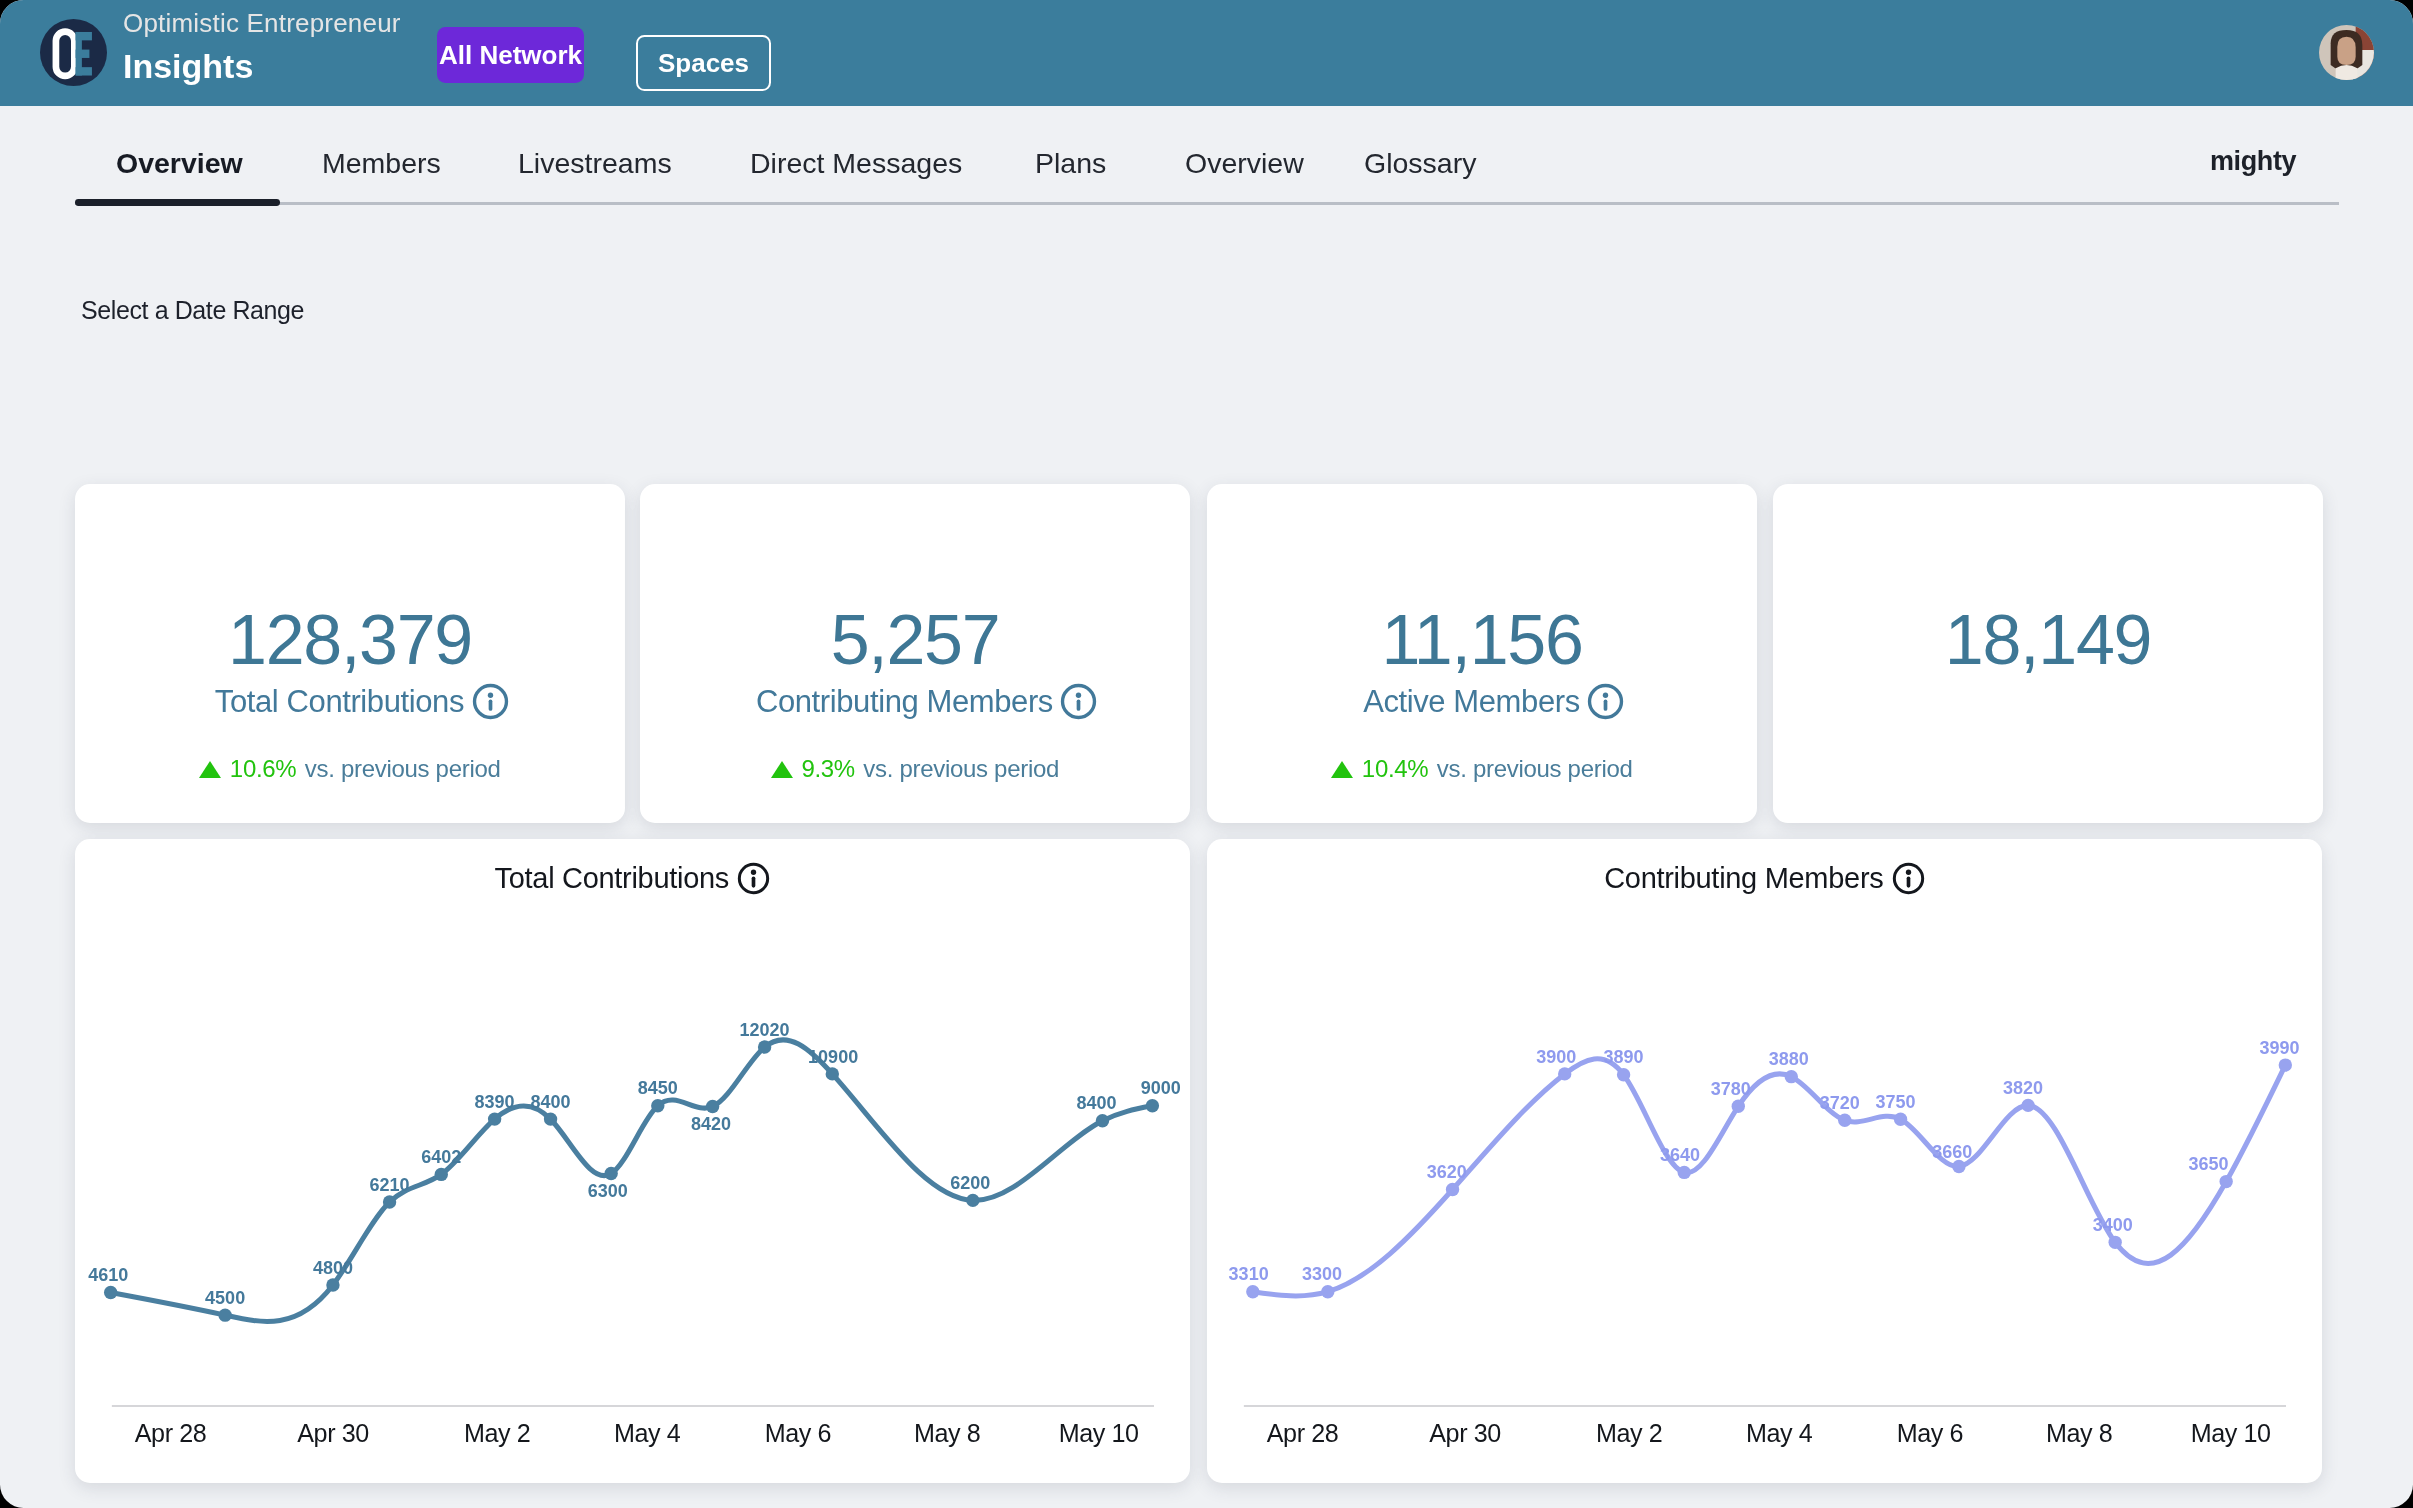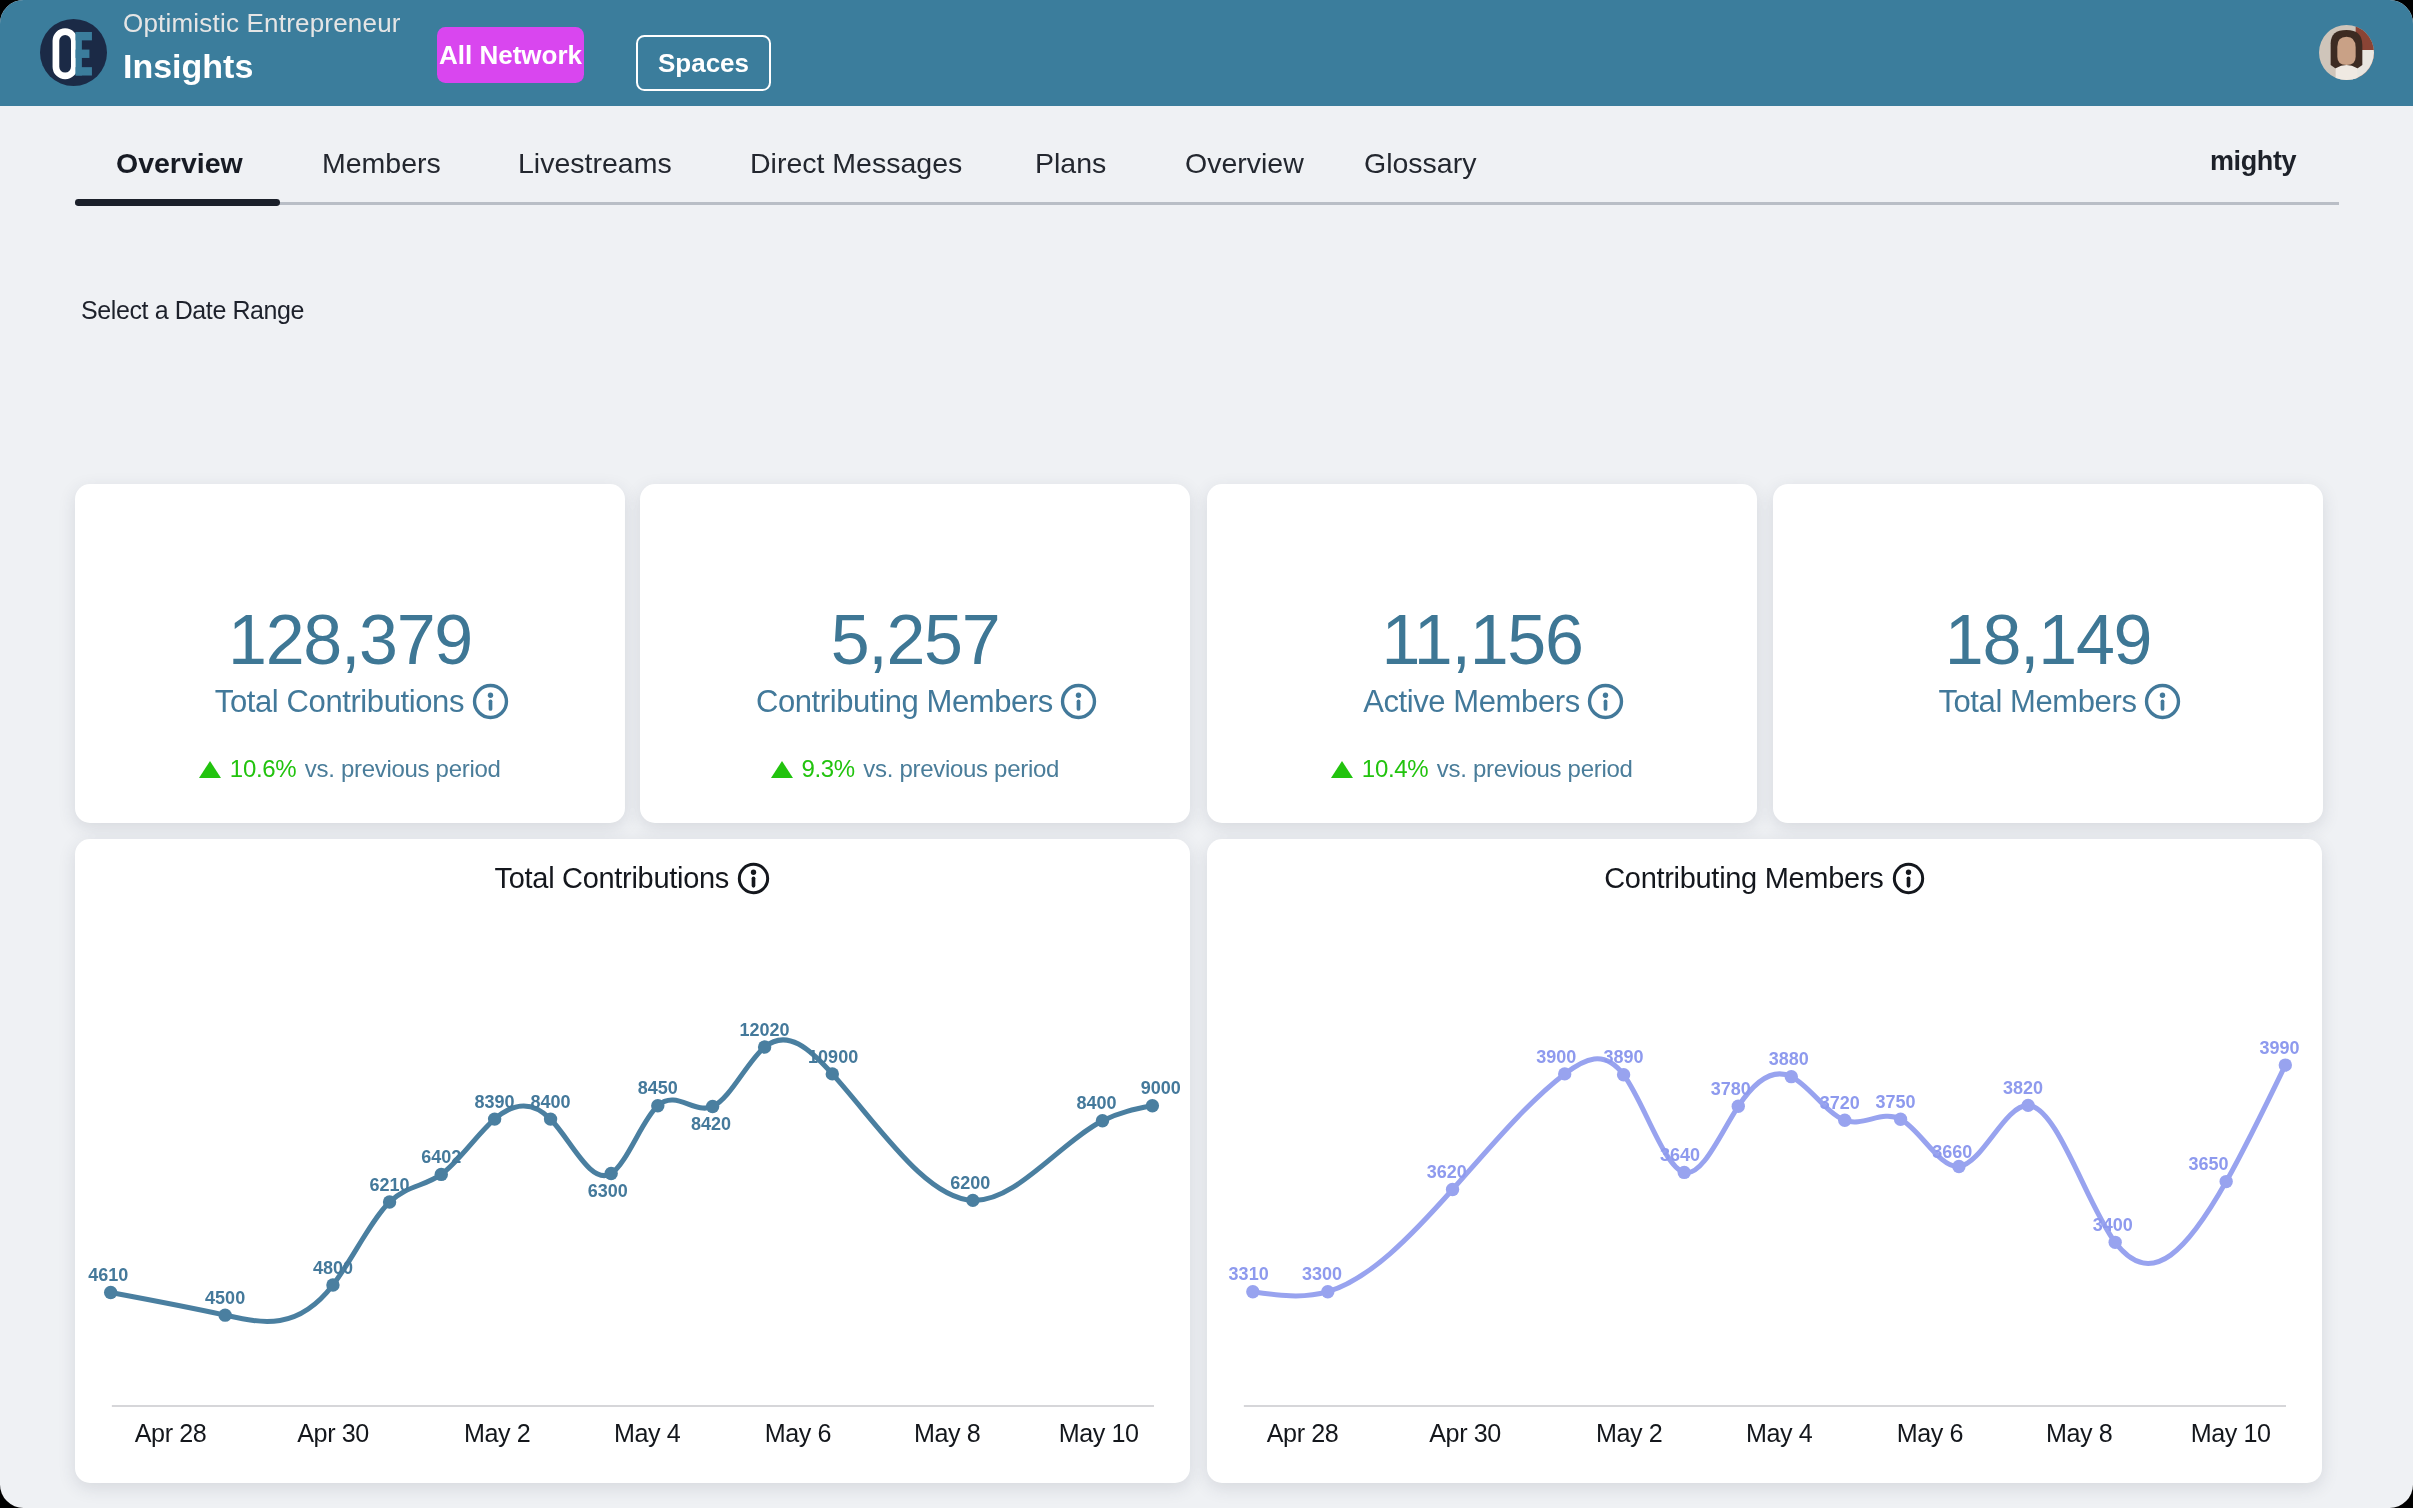--- a/index.html
+++ b/index.html
@@ -2,21 +2,21 @@
 <html style="font-size:13.4px"><head>
 <meta charset="utf-8">
 <style>
   html,body{margin:0;padding:0;background:#000;}
   *{box-sizing:border-box;}
   .page{position:relative;width:2413px;height:1508px;background:#eff1f4;border-radius:23.5px;overflow:hidden;font-family:"Liberation Sans",sans-serif;}
   .abs{position:absolute;}
   .topbar{position:absolute;left:0;top:0;width:2413px;height:106px;background:#3b7d9c;}
   .brand1{position:absolute;left:123px;top:8px;font-size:26px;color:#e5e5e5;letter-spacing:0.2px;}
   .brand2{position:absolute;left:123px;top:47px;font-size:34px;font-weight:bold;color:#ffffff;}
-  .btn-dark{position:absolute;left:437px;top:27px;width:147px;height:56px;background:#d946ef;border-radius:8.4px;color:#fff;font-size:26px;font-weight:bold;display:flex;align-items:center;justify-content:center;white-space:nowrap;}
+  .btn-dark{position:absolute;left:437px;top:27px;width:147px;height:56px;background:#6d28d9;border-radius:8.4px;color:#fff;font-size:26px;font-weight:bold;display:flex;align-items:center;justify-content:center;white-space:nowrap;}
   .btn-light{position:absolute;left:636px;top:27px;width:135px;height:56px;border:2.5px solid #fff;border-radius:8.4px;color:#fff;font-size:26px;font-weight:bold;display:flex;align-items:center;justify-content:center;white-space:nowrap;margin-top:8px;}
   .tab{position:absolute;top:147px;font-size:28.5px;color:#23272f;}
   .tab.active{font-weight:bold;color:#171b24;}
   .mighty{position:absolute;left:2210px;top:146px;font-size:27px;font-weight:bold;color:#1d2129;letter-spacing:-0.4px;}
   .navline{position:absolute;left:75px;top:202px;width:2264px;height:2.5px;background:#b9bec6;}
   .navul{position:absolute;left:75px;top:199px;width:205px;height:6.7px;background:#1b202a;border-radius:3.4px;}
   .sel-label{position:absolute;left:81px;top:296px;font-size:25px;letter-spacing:-0.4px;color:#1d212b;}
   .dropdown{position:absolute;left:80px;top:348px;width:367px;height:94px;background:#fff;border:2.5px solid #c7ccd6;border-radius:8.4px;}
   .dropdown .txt{position:absolute;left:23.5px;top:31px;font-size:30px;letter-spacing:-0.3px;color:#1d212b;}
   .dropdown .caret{position:absolute;right:37px;top:40px;width:0;height:0;border-left:10px solid transparent;border-right:10px solid transparent;border-top:12.6px solid #39404e;}
@@ -119,28 +119,20 @@
         </svg>
       </div>
   <div class="chg">
         <span class="tri"></span>
         <span class="grn">10.4%</span>
         <span>vs. previous period</span>
       </div>
 </div>
 <div class="card kpi" style="left:1773px">
   <div class="num">18,149</div>
-  <div class="lab">
-        <span>Total Members</span>
-        <svg class="icir" width="37" height="37" viewBox="0 0 44 44">
-          <circle cx="22.0" cy="22.0" r="19" fill="none" stroke="#42799a" stroke-width="4"></circle>
-          <circle cx="22.0" cy="14.5" r="3.2" fill="#42799a"></circle>
-          <rect x="19.8" y="19.5" width="4.4" height="13.5" rx="2.2" fill="#42799a"></rect>
-        </svg>
-      </div>
 </div>
 
 <div class="card chart" style="left:75px">
   <div class="ctitle">
         <span>Total Contributions</span>
         <svg class="icir" width="33" height="33" viewBox="0 0 39.6 39.6">
           <circle cx="19.8" cy="19.8" r="17" fill="none" stroke="#14171d" stroke-width="3.6"></circle>
           <circle cx="19.8" cy="12.3" r="3.2" fill="#14171d"></circle>
           <rect x="17.6" y="17.3" width="4.4" height="13.5" rx="2.2" fill="#14171d"></rect>
         </svg>

